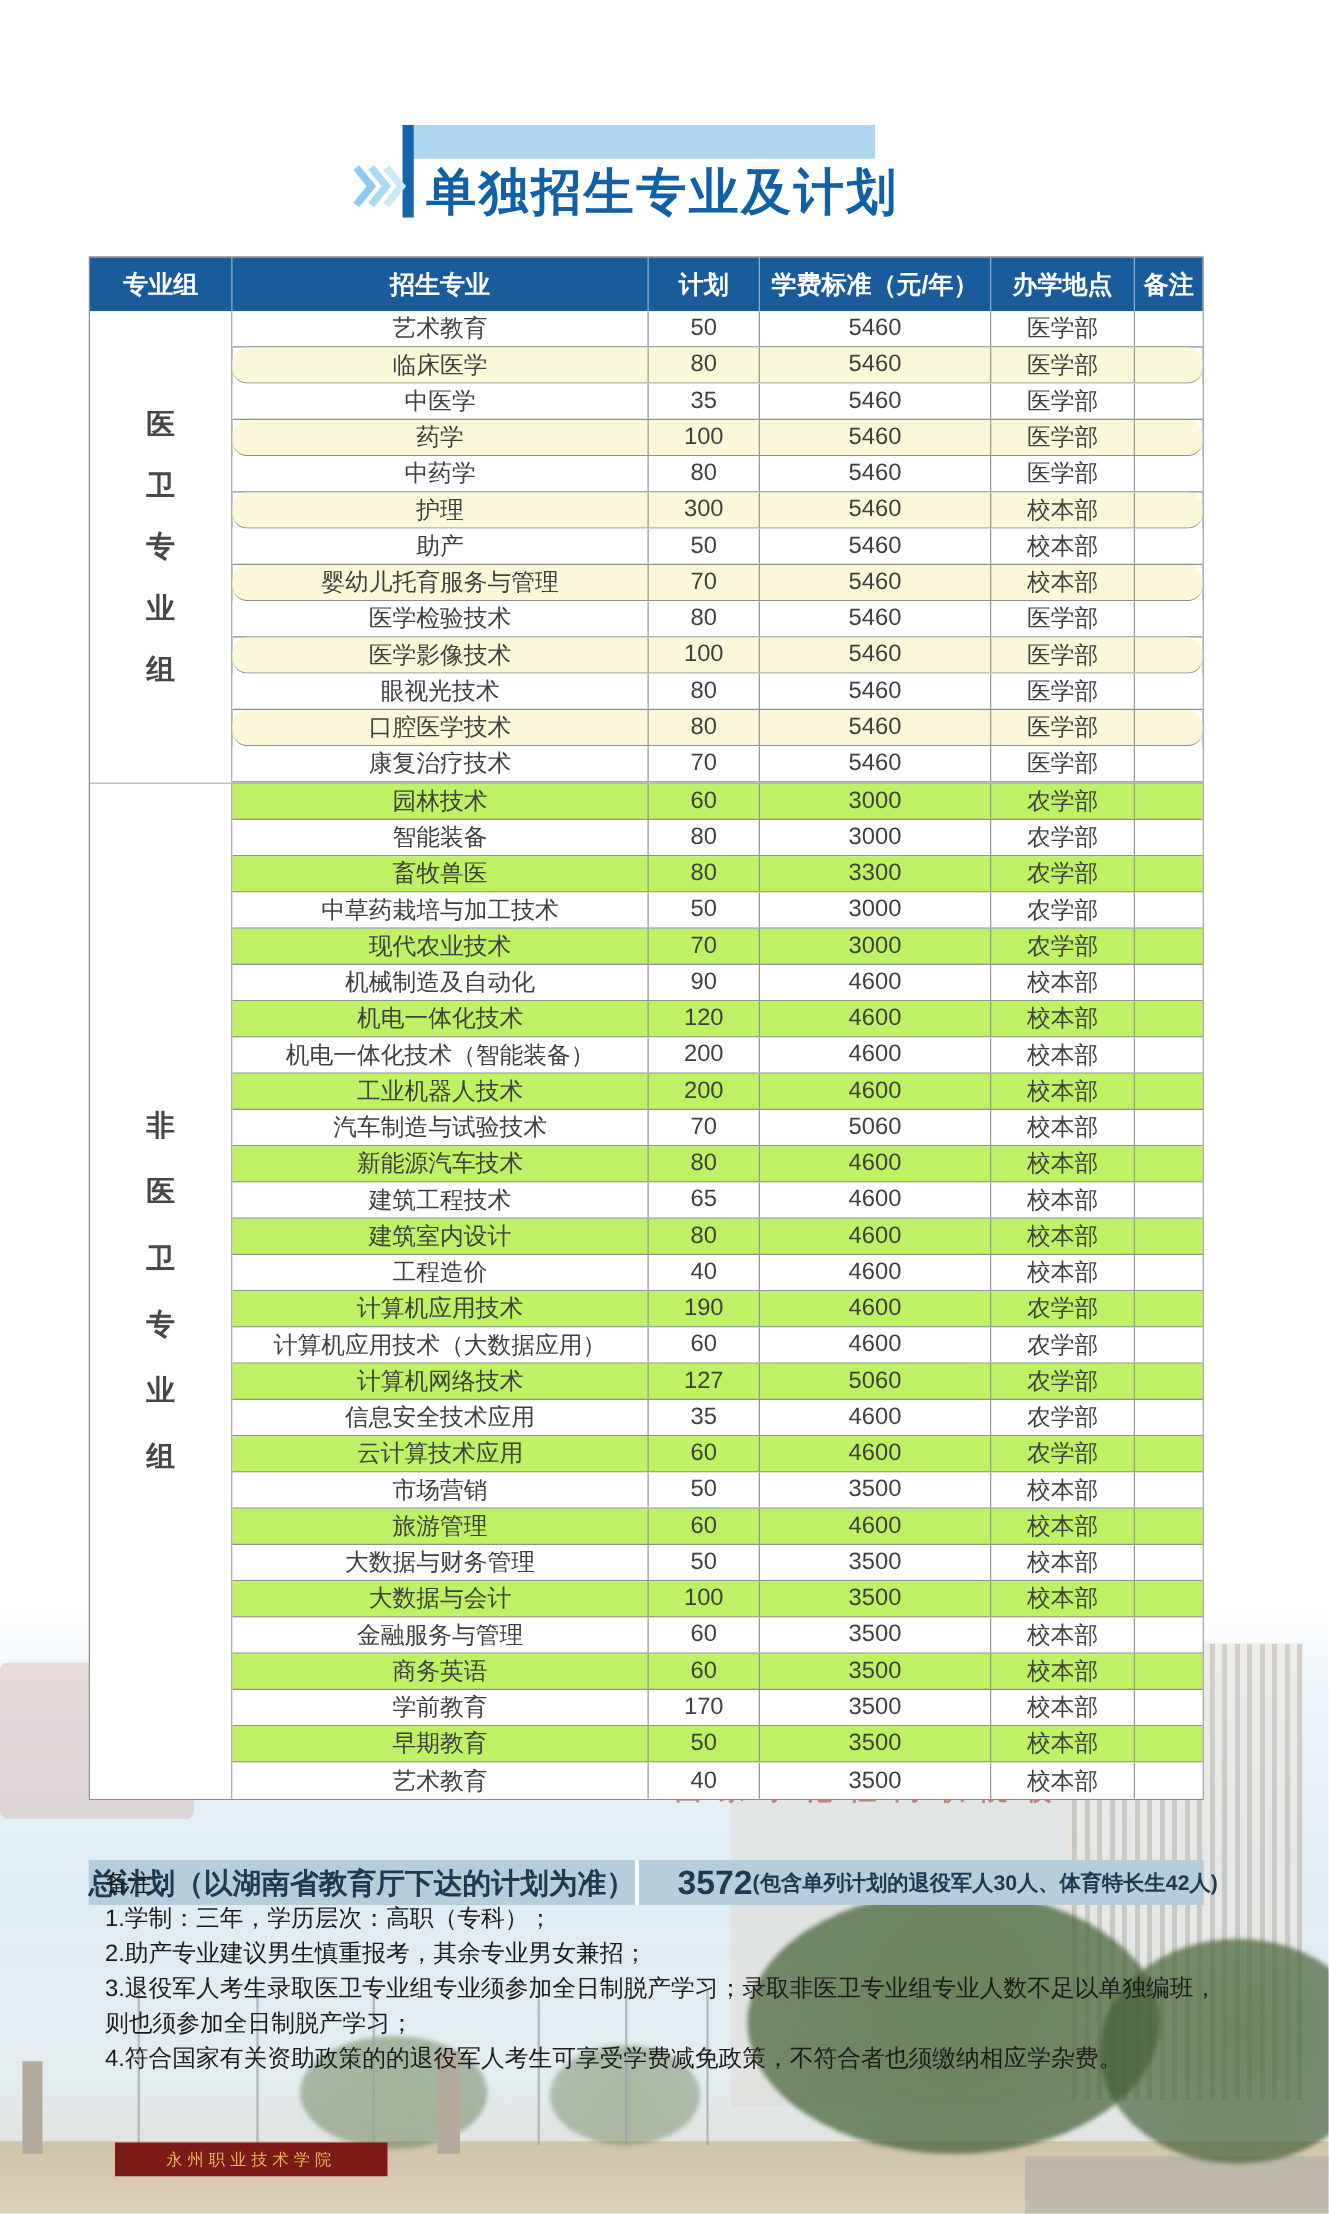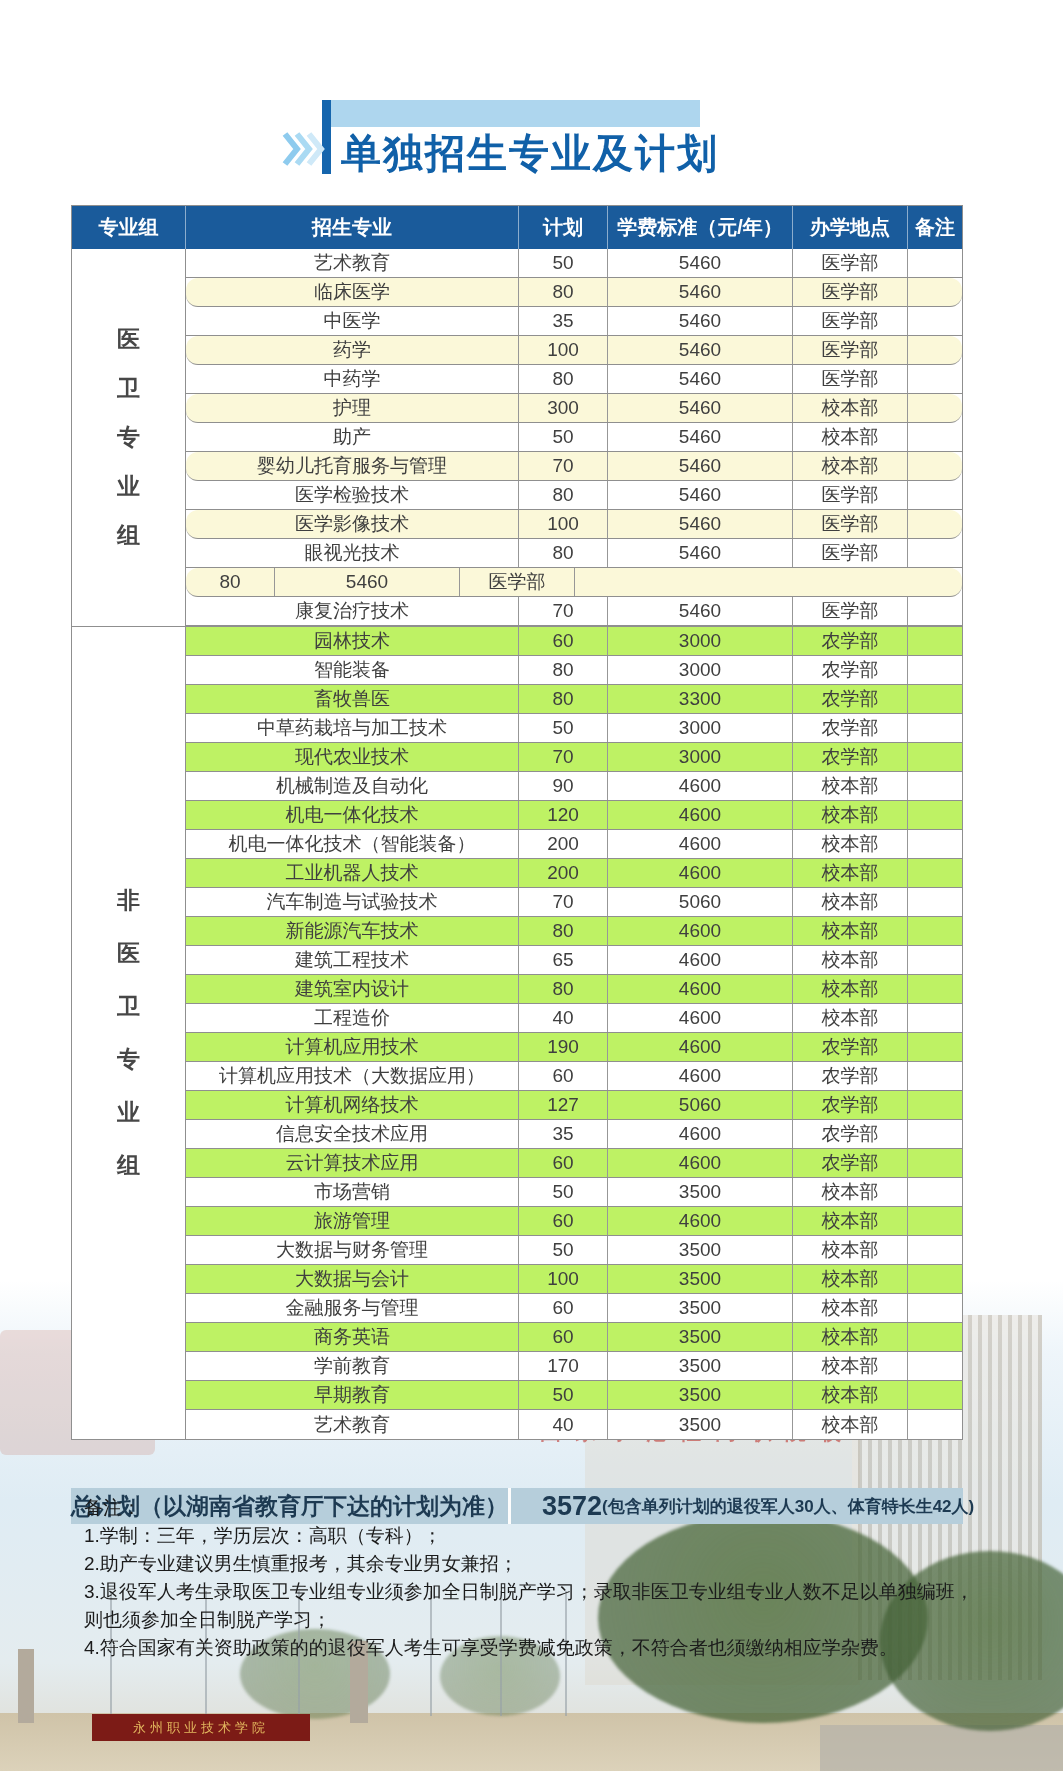--- a/index.html
+++ b/index.html
@@ -190,20 +190,21 @@
               <div class="bcell c5"></div>
             </div>
             <div class="trow">
               <div class="bcell c1">眼视光技术</div>
               <div class="bcell c2">80</div>
               <div class="bcell c3">5460</div>
               <div class="bcell c4">医学部</div>
               <div class="bcell c5"></div>
             </div>
             <div class="trow tint-yellow">
+              <div class="bcell c1">口腔医学技术</div>
               <div class="bcell c2">80</div>
               <div class="bcell c3">5460</div>
               <div class="bcell c4">医学部</div>
               <div class="bcell c5"></div>
             </div>
             <div class="trow">
               <div class="bcell c1">康复治疗技术</div>
               <div class="bcell c2">70</div>
               <div class="bcell c3">5460</div>
               <div class="bcell c4">医学部</div>

